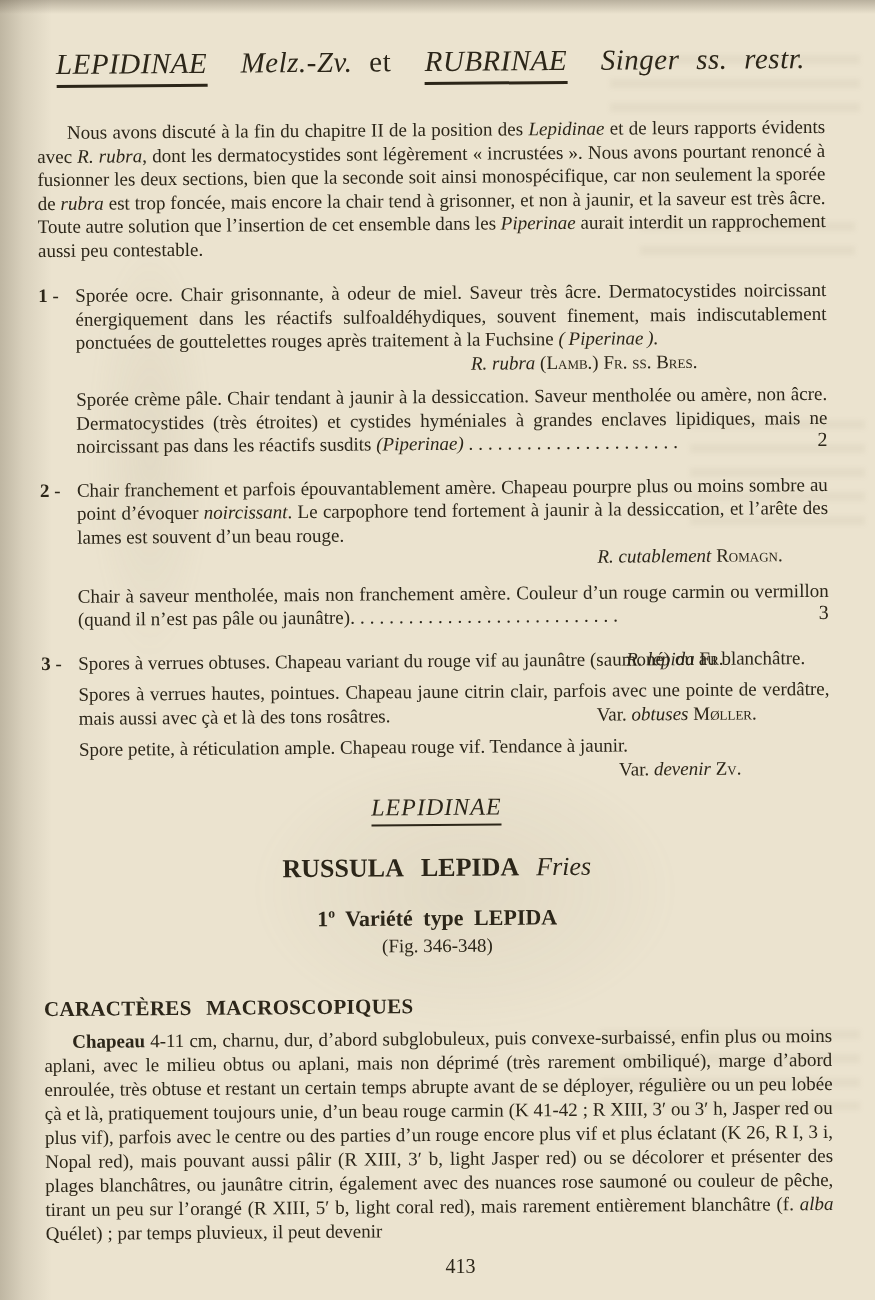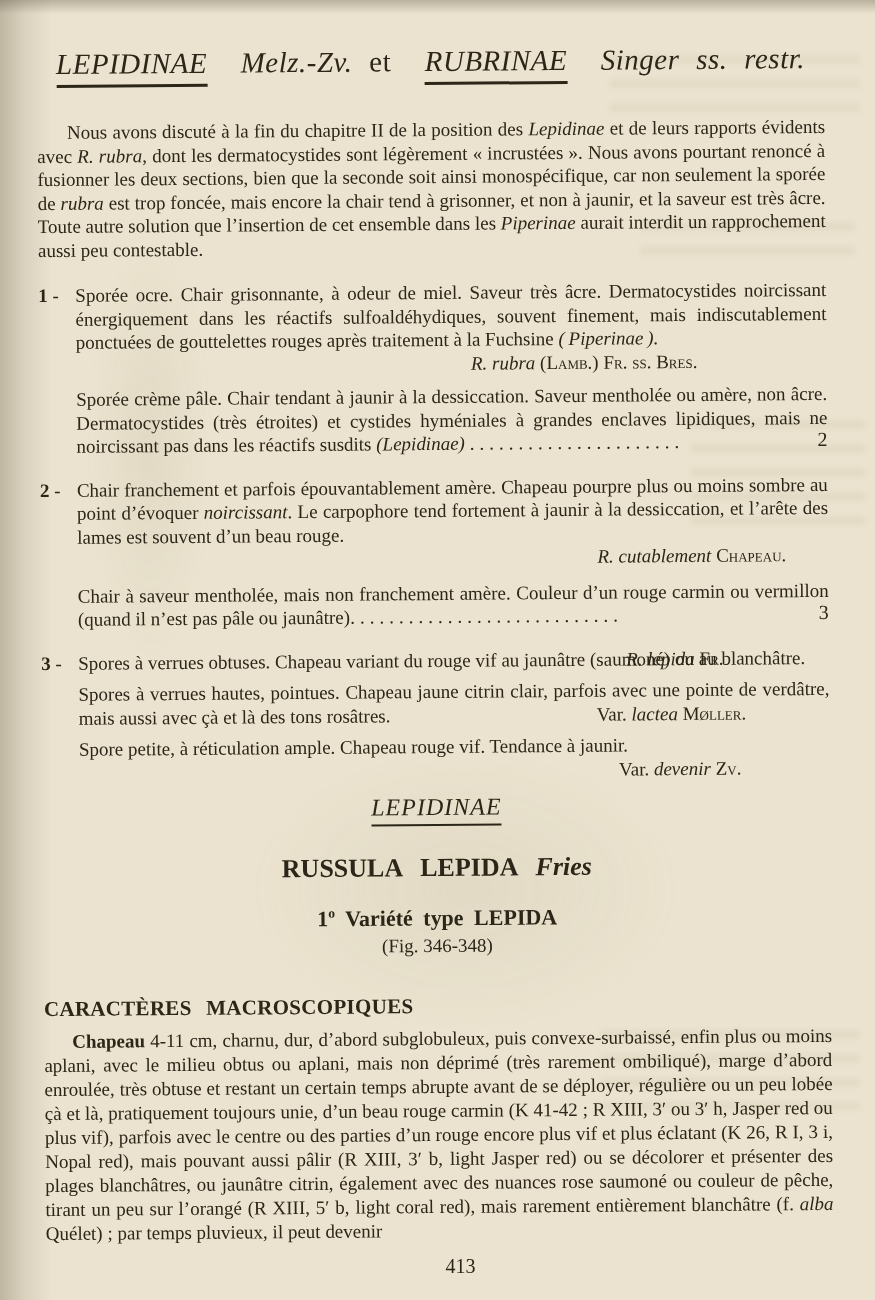--- a/index.html
+++ b/index.html
@@ -59,21 +59,21 @@
   .ref-k3b{margin-top:-23.5px;margin-left:518px;}
   .ref-k3c{margin-left:540px;}
   .mb20{margin-bottom:20px;}
   .mb12{margin-bottom:12px;}
   .mb8{margin-bottom:8px;}
 
   .h-lepidinae{margin:14px 0 0 0;text-align:center;font-size:24px;font-style:italic;
     letter-spacing:1px;font-weight:normal;}
   .h-lepidinae .seg-u{border-bottom-width:2px;padding-bottom:4px;}
   .h-species{margin:36px 0 0 0;text-align:center;font-size:26px;word-spacing:12px;font-weight:normal;}
-  .h-species .seg-i{font-weight:bold;}
+  .h-species .seg-i{font-weight:normal;}
   .h-variety{margin:22px 0 0 0;text-align:center;font-size:22px;word-spacing:5px;font-weight:normal;}
   .fig-caption{margin:4px 0 0 0;text-align:center;font-size:19px;}
   .h-macro{margin:38px 0 0 0;font-size:21px;font-weight:bold;word-spacing:9px;letter-spacing:.3px;}
   .body-par{margin:8px 0 0 0;text-align:justify;text-indent:28px;line-height:24px;}
   .page-number{position:absolute;left:0;right:0;top:1255px;text-align:center;font-size:20px;padding-left:46px;}
 </style>
 </head>
 <body>
 
 <div class="page">
@@ -96,30 +96,30 @@
       <div class="key-item">
         <span class="key-num">1 -</span>
         <div class="key-body">
           <p class="key-text"><span>Sporée ocre. Chair grisonnante, à odeur de miel. Saveur très âcre. Dermatocystides noir­cissant énergiquement dans les réactifs sulfoaldéhydiques, souvent finement, mais indis­cutablement ponctuées de gouttelettes rouges après traitement à la Fuchsine </span><span class="seg-i">( Piperinae ).</span></p>
           <p class="key-ref ref-k1"><span class="seg-i">R. rubra </span><span class="seg-sc">(Lamb.) Fr. ss. Bres.</span></p>
         </div>
       </div>
 
       <div class="key-item alt mb20">
         <div class="key-body">
-          <p class="key-text"><span>Sporée crème pâle. Chair tendant à jaunir à la dessiccation. Saveur mentholée ou amère, non âcre. Dermatocystides (très étroites) et cystides hyméniales à grandes enclaves lipidiques, mais ne noircissant pas dans les réactifs susdits </span><span class="seg-i">(Lepidinae)</span><span> </span><span class="seg-dots">......................</span></p>
+          <p class="key-text"><span>Sporée crème pâle. Chair tendant à jaunir à la dessiccation. Saveur mentholée ou amère, non âcre. Dermatocystides (très étroites) et cystides hyméniales à grandes enclaves lipidiques, mais ne noircissant pas dans les réactifs susdits </span><span class="seg-i">(Piperinae)</span><span> </span><span class="seg-dots">......................</span></p>
           <span class="key-target">2</span>
         </div>
       </div>
 
       <div class="key-item mb12">
         <span class="key-num">2 -</span>
         <div class="key-body">
           <p class="key-text"><span>Chair franchement et parfois épouvantablement amère. Chapeau pourpre plus ou moins sombre au point d’évoquer </span><span class="seg-i">noircissant</span><span>. Le carpophore tend fortement à jaunir à la des­siccation, et l’arête des lames est souvent d’un beau rouge.</span></p>
-          <p class="key-ref ref-k2"><span class="seg-i">R. cutablement </span><span class="seg-sc">Chapeau.</span></p>
+          <p class="key-ref ref-k2"><span class="seg-i">R. cutablement </span><span class="seg-sc">Romagn.</span></p>
         </div>
       </div>
 
       <div class="key-item alt mb20">
         <div class="key-body">
           <p class="key-text"><span>Chair à saveur mentholée, mais non franchement amère. Couleur d’un rouge carmin ou vermillon (quand il n’est pas pâle ou jaunâtre)</span><span class="seg-dots">............................</span></p>
           <span class="key-target">3</span>
         </div>
       </div>
 
@@ -127,21 +127,21 @@
         <span class="key-num">3 -</span>
         <div class="key-body">
           <p class="key-text"><span>Spores à verrues obtuses. Chapeau variant du rouge vif au jaunâtre (saumoné) ou au blanchâtre.</span></p>
           <p class="key-ref ref-k3"><span class="seg-i">R. lepida </span><span class="seg-sc">Fr.</span></p>
         </div>
       </div>
 
       <div class="key-item alt mb8">
         <div class="key-body">
           <p class="key-text"><span>Spores à verrues hautes, pointues. Chapeau jaune citrin clair, parfois avec une pointe de verdâtre, mais aussi avec çà et là des tons rosâtres.</span></p>
-          <p class="key-ref ref-k3b"><span>Var. </span><span class="seg-i">lactea </span><span class="seg-sc">Møller.</span></p>
+          <p class="key-ref ref-k3b"><span>Var. </span><span class="seg-i">obtuses </span><span class="seg-sc">Møller.</span></p>
         </div>
       </div>
 
       <div class="key-item alt">
         <div class="key-body">
           <p class="key-text"><span>Spore petite, à réticulation ample. Chapeau rouge vif. Tendance à jaunir.</span></p>
           <p class="key-ref ref-k3c"><span>Var. </span><span class="seg-i">devenir </span><span class="seg-sc">Zv.</span></p>
         </div>
       </div>
 

